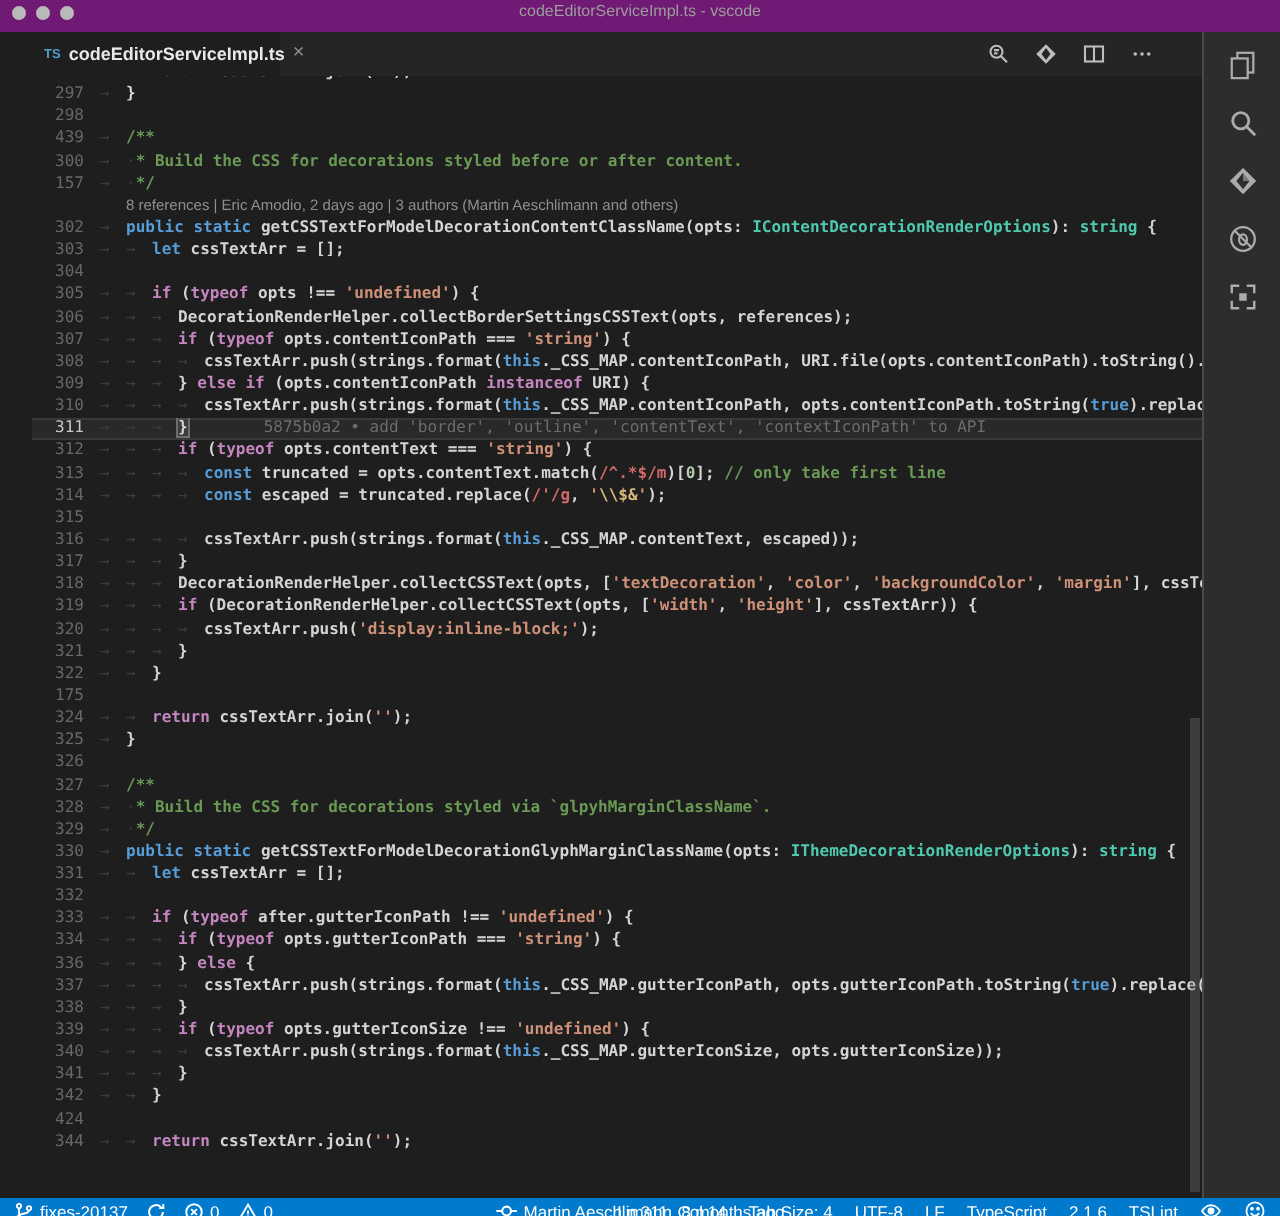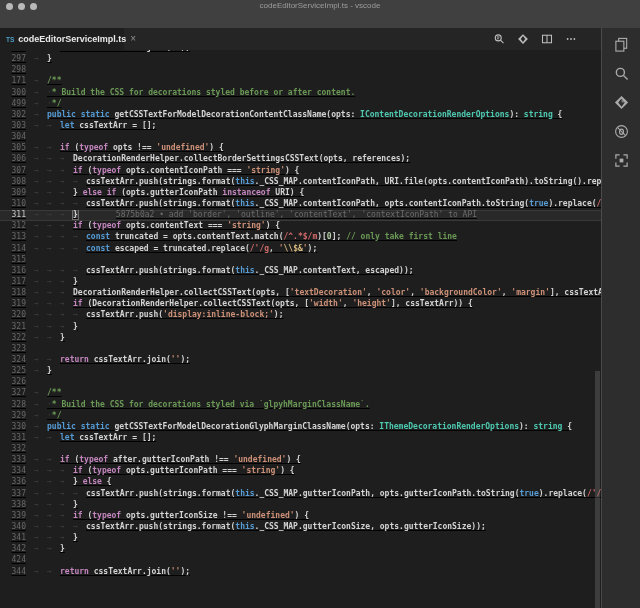--- a/index.html
+++ b/index.html
@@ -1,41 +1,41 @@
 <!DOCTYPE html>
 <html><head>
 <meta charset="utf-8">
 <style>
   * { margin:0; padding:0; box-sizing:border-box; }
   html,body { width:640px; height:608px; overflow:hidden; background:#1e1e1e;
               font-family:"Liberation Sans", sans-serif; }
 
   
-  .titlebar { position:relative; height:28px; background:#404040; }
+  .titlebar { position:relative; height:16px; background:#701a75; }
   .traffic { position:absolute; left:6px; top:2.5px; display:flex; gap:5px; }
   .traffic span { width:7px; height:7px; border-radius:50%; background:#b9b9b9; display:block; }
   .wintitle { text-align:center; font-size:8px; line-height:12px; color:#9c9c9c; }
 
   
   .main { display:flex; height:583px; }
-  .editcol { width:601px; display:flex; flex-direction:column; }
+  .editcol { width:601px; display:flex; flex-direction:column;padding-left:16px; }
 
   
   .tabbar { position:relative; height:22px; background:#252526; flex:none; }
   .tab { position:absolute; left:0; top:0; width:124px; height:22px; background:#1e1e1e;
          display:flex; align-items:center; padding:0 6px; gap:4px; cursor:default; }
   .ts-badge { font-size:6.5px; font-weight:bold; color:#4d9fc7; letter-spacing:0; }
   .tab-label { font-size:9px; font-weight:bold; color:#e9e9e9; white-space:nowrap; }
   .tab-close { margin-left:auto; font-size:10px; color:#909090; line-height:10px; }
   .tab-actions { position:absolute; right:24px; top:0; height:22px; display:flex; align-items:center; gap:12px; }
   .tab-actions svg { display:block; color:#bdbdbd; }
 
   
   .editor { position:relative; flex:1; background:#1e1e1e; overflow:hidden; }
-  .rows { margin-top:-7px;text-decoration:underline; }
+  .rows { margin-top:-7px; }
   .row { display:flex; height:11.15px; line-height:11.15px; white-space:pre; overflow:hidden; width:100%; }
   .num { flex:none; width:34px; text-align:right; padding-right:8px;
          font:8px "DejaVu Sans Mono", monospace; color:#686868; }
   .row.cur .num { color:#c6c6c6; }
   .code { flex:1; font:bold 8px "DejaVu Sans Mono", monospace; color:#d4d4d4; overflow:hidden; }
   .lens { font:7.5px "Liberation Sans", sans-serif; color:#8f8f8f; font-weight:normal; }
   .ws  { display:inline-block; width:13px; color:#3c3c3c; font-weight:normal; }
   .dot { color:#3c3c3c; font-weight:normal; }
   .kw  { color:#c586c0; }
   .kw2 { color:#569cd6; }
@@ -117,45 +117,46 @@
           </svg>
         </span>
       </div>
     </div>
 
     <div class="editor">
       <div class="rows" id="rows">
           <div class="row"><span class="num">296</span><span class="code"><span class="ws">→</span><span class="ws">→</span><span class="kw">return </span><span class="fg">cssTextArr.join(</span><span class="str">''</span><span class="fg">);</span></span></div>
           <div class="row"><span class="num">297</span><span class="code"><span class="ws">→</span><span class="fg">}</span></span></div>
           <div class="row"><span class="num">298</span><span class="code"></span></div>
-          <div class="row"><span class="num">171</span><span class="code"><span class="ws">→</span><span class="cmt">/**</span></span></div>
+          <div class="row"><span class="num">439</span><span class="code"><span class="ws">→</span><span class="cmt">/**</span></span></div>
           <div class="row"><span class="num">300</span><span class="code"><span class="ws">→</span><span class="dot">·</span><span class="cmt">* Build the CSS for decorations styled before or after content.</span></span></div>
-          <div class="row"><span class="num">499</span><span class="code"><span class="ws">→</span><span class="dot">·</span><span class="cmt">*/</span></span></div>
+          <div class="row"><span class="num">157</span><span class="code"><span class="ws">→</span><span class="dot">·</span><span class="cmt">*/</span></span></div>
+          <div class="row"><span class="num"></span><span class="code lens" style="padding-left: 13px;">8 references | Eric Amodio, 2 days ago | 3 authors (Martin Aeschlimann and others)</span></div>
           <div class="row"><span class="num">302</span><span class="code"><span class="ws">→</span><span class="kw2">public static </span><span class="fg">getCSSTextForModelDecorationContentClassName(opts: </span><span class="typ">IContentDecorationRenderOptions</span><span class="fg">): </span><span class="typ">string</span><span class="fg"> {</span></span></div>
           <div class="row"><span class="num">303</span><span class="code"><span class="ws">→</span><span class="ws">→</span><span class="kw2">let </span><span class="fg">cssTextArr = [];</span></span></div>
           <div class="row"><span class="num">304</span><span class="code"></span></div>
           <div class="row"><span class="num">305</span><span class="code"><span class="ws">→</span><span class="ws">→</span><span class="kw">if </span><span class="fg">(</span><span class="kw">typeof </span><span class="fg">opts !== </span><span class="str">'undefined'</span><span class="fg">) {</span></span></div>
           <div class="row"><span class="num">306</span><span class="code"><span class="ws">→</span><span class="ws">→</span><span class="ws">→</span><span class="fg">DecorationRenderHelper.collectBorderSettingsCSSText(opts, references);</span></span></div>
           <div class="row"><span class="num">307</span><span class="code"><span class="ws">→</span><span class="ws">→</span><span class="ws">→</span><span class="kw">if </span><span class="fg">(</span><span class="kw">typeof </span><span class="fg">opts.contentIconPath === </span><span class="str">'string'</span><span class="fg">) {</span></span></div>
           <div class="row"><span class="num">308</span><span class="code"><span class="ws">→</span><span class="ws">→</span><span class="ws">→</span><span class="ws">→</span><span class="fg">cssTextArr.push(strings.format(</span><span class="kw2">this</span><span class="fg">._CSS_MAP.contentIconPath, URI.file(opts.contentIconPath).toString().replace(</span></span></div>
-          <div class="row"><span class="num">309</span><span class="code"><span class="ws">→</span><span class="ws">→</span><span class="ws">→</span><span class="fg">} </span><span class="kw">else if </span><span class="fg">(opts.gutterIconPath </span><span class="kw">instanceof </span><span class="fg">URI) {</span></span></div>
+          <div class="row"><span class="num">309</span><span class="code"><span class="ws">→</span><span class="ws">→</span><span class="ws">→</span><span class="fg">} </span><span class="kw">else if </span><span class="fg">(opts.contentIconPath </span><span class="kw">instanceof </span><span class="fg">URI) {</span></span></div>
           <div class="row"><span class="num">310</span><span class="code"><span class="ws">→</span><span class="ws">→</span><span class="ws">→</span><span class="ws">→</span><span class="fg">cssTextArr.push(strings.format(</span><span class="kw2">this</span><span class="fg">._CSS_MAP.contentIconPath, opts.contentIconPath.toString(</span><span class="kw2">true</span><span class="fg">).replace(</span><span class="re">/'/g</span></span></div>
           <div class="row cur"><span class="num">311</span><span class="code"><span class="ws">→</span><span class="ws">→</span><span class="ws">→</span><span class="fg bx">}</span><span class="blame">5875b0a2 • add 'border', 'outline', 'contentText', 'contextIconPath' to API</span></span></div>
           <div class="row"><span class="num">312</span><span class="code"><span class="ws">→</span><span class="ws">→</span><span class="ws">→</span><span class="kw">if </span><span class="fg">(</span><span class="kw">typeof </span><span class="fg">opts.contentText === </span><span class="str">'string'</span><span class="fg">) {</span></span></div>
           <div class="row"><span class="num">313</span><span class="code"><span class="ws">→</span><span class="ws">→</span><span class="ws">→</span><span class="ws">→</span><span class="kw2">const </span><span class="fg">truncated = opts.contentText.match(</span><span class="re">/^.*$/m</span><span class="fg">)[</span><span class="num2">0</span><span class="fg">]; </span><span class="cmt">// only take first line</span></span></div>
           <div class="row"><span class="num">314</span><span class="code"><span class="ws">→</span><span class="ws">→</span><span class="ws">→</span><span class="ws">→</span><span class="kw2">const </span><span class="fg">escaped = truncated.replace(</span><span class="re">/'/g</span><span class="fg">, </span><span class="str">'</span><span class="esc">\\$&amp;</span><span class="str">'</span><span class="fg">);</span></span></div>
           <div class="row"><span class="num">315</span><span class="code"></span></div>
           <div class="row"><span class="num">316</span><span class="code"><span class="ws">→</span><span class="ws">→</span><span class="ws">→</span><span class="ws">→</span><span class="fg">cssTextArr.push(strings.format(</span><span class="kw2">this</span><span class="fg">._CSS_MAP.contentText, escaped));</span></span></div>
           <div class="row"><span class="num">317</span><span class="code"><span class="ws">→</span><span class="ws">→</span><span class="ws">→</span><span class="fg">}</span></span></div>
           <div class="row"><span class="num">318</span><span class="code"><span class="ws">→</span><span class="ws">→</span><span class="ws">→</span><span class="fg">DecorationRenderHelper.collectCSSText(opts, [</span><span class="str">'textDecoration'</span><span class="fg">, </span><span class="str">'color'</span><span class="fg">, </span><span class="str">'backgroundColor'</span><span class="fg">, </span><span class="str">'margin'</span><span class="fg">], cssTextArr);</span></span></div>
           <div class="row"><span class="num">319</span><span class="code"><span class="ws">→</span><span class="ws">→</span><span class="ws">→</span><span class="kw">if </span><span class="fg">(DecorationRenderHelper.collectCSSText(opts, [</span><span class="str">'width'</span><span class="fg">, </span><span class="str">'height'</span><span class="fg">], cssTextArr)) {</span></span></div>
           <div class="row"><span class="num">320</span><span class="code"><span class="ws">→</span><span class="ws">→</span><span class="ws">→</span><span class="ws">→</span><span class="fg">cssTextArr.push(</span><span class="str">'display:inline-block;'</span><span class="fg">);</span></span></div>
           <div class="row"><span class="num">321</span><span class="code"><span class="ws">→</span><span class="ws">→</span><span class="ws">→</span><span class="fg">}</span></span></div>
           <div class="row"><span class="num">322</span><span class="code"><span class="ws">→</span><span class="ws">→</span><span class="fg">}</span></span></div>
-          <div class="row"><span class="num">323</span><span class="code"></span></div>
+          <div class="row"><span class="num">175</span><span class="code"></span></div>
           <div class="row"><span class="num">324</span><span class="code"><span class="ws">→</span><span class="ws">→</span><span class="kw">return </span><span class="fg">cssTextArr.join(</span><span class="str">''</span><span class="fg">);</span></span></div>
           <div class="row"><span class="num">325</span><span class="code"><span class="ws">→</span><span class="fg">}</span></span></div>
           <div class="row"><span class="num">326</span><span class="code"></span></div>
           <div class="row"><span class="num">327</span><span class="code"><span class="ws">→</span><span class="cmt">/**</span></span></div>
           <div class="row"><span class="num">328</span><span class="code"><span class="ws">→</span><span class="dot">·</span><span class="cmt">* Build the CSS for decorations styled via `glpyhMarginClassName`.</span></span></div>
           <div class="row"><span class="num">329</span><span class="code"><span class="ws">→</span><span class="dot">·</span><span class="cmt">*/</span></span></div>
           <div class="row"><span class="num">330</span><span class="code"><span class="ws">→</span><span class="kw2">public static </span><span class="fg">getCSSTextForModelDecorationGlyphMarginClassName(opts: </span><span class="typ">IThemeDecorationRenderOptions</span><span class="fg">): </span><span class="typ">string</span><span class="fg"> {</span></span></div>
           <div class="row"><span class="num">331</span><span class="code"><span class="ws">→</span><span class="ws">→</span><span class="kw2">let </span><span class="fg">cssTextArr = [];</span></span></div>
           <div class="row"><span class="num">332</span><span class="code"></span></div>
           <div class="row"><span class="num">333</span><span class="code"><span class="ws">→</span><span class="ws">→</span><span class="kw">if </span><span class="fg">(</span><span class="kw">typeof </span><span class="fg">after.gutterIconPath !== </span><span class="str">'undefined'</span><span class="fg">) {</span></span></div>

